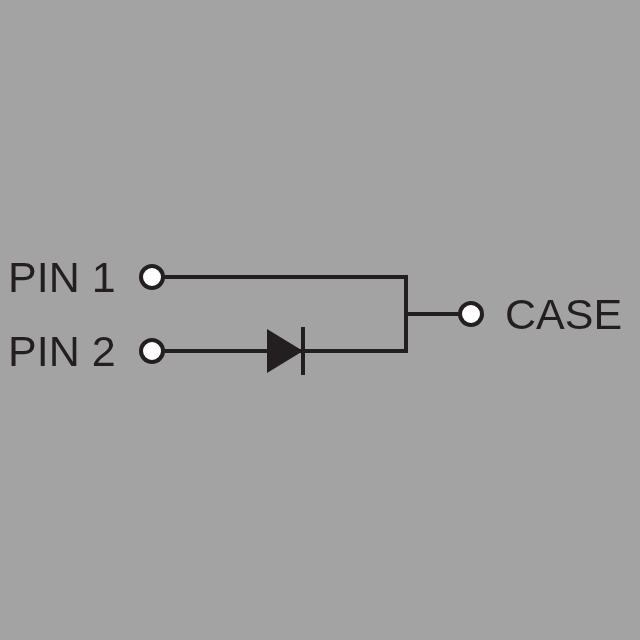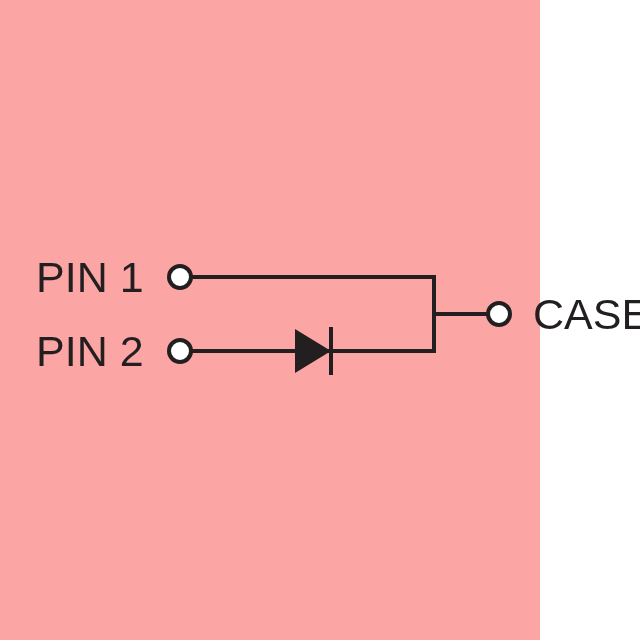--- a/index.html
+++ b/index.html
@@ -5,24 +5,23 @@
   html, body {
     margin: 0;
     padding: 0;
     width: 640px;
     height: 640px;
     background: #ffffff;
     overflow: hidden;
   }
   .stage {
     position: relative;
-    width: 512px;
+    width: 640px;
     height: 640px;
-    background: #fca5a5;
-    padding-left: 28px;
+    background: #a3a3a3;
   }
   svg {
     display: block;
   }
   svg line {
     stroke-width: 4;
     stroke-linecap: square;
     fill: none;
   }
   svg circle.terminal {

